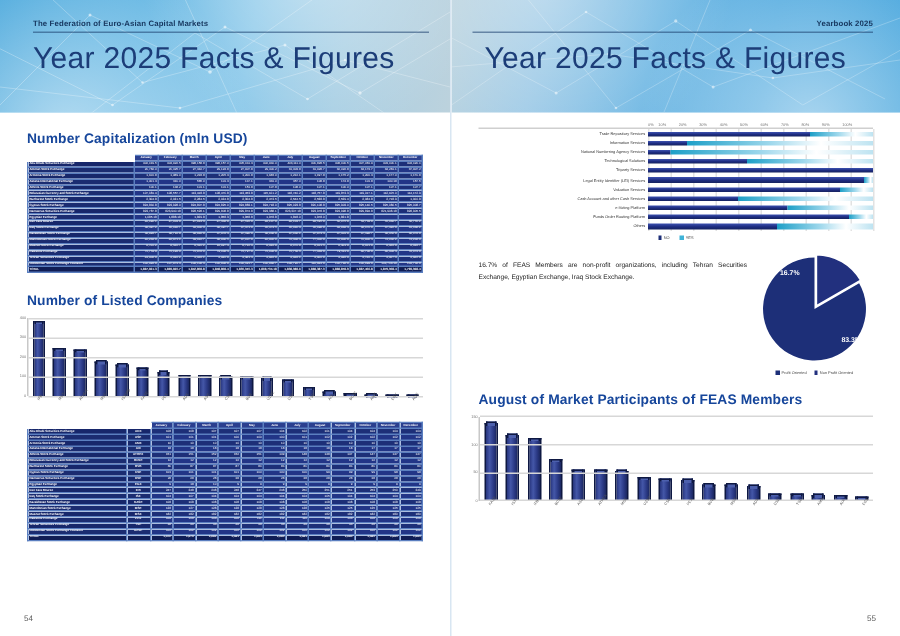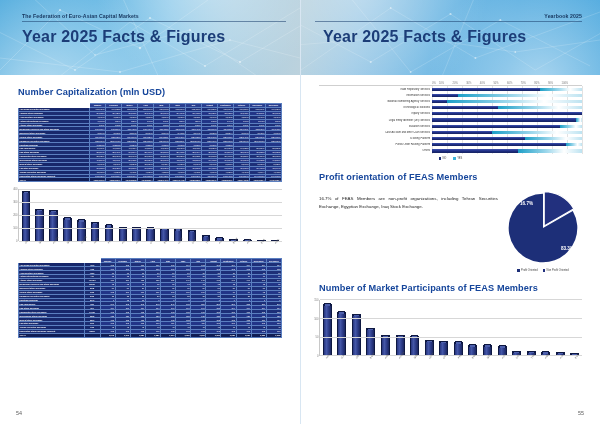--- a/index.html
+++ b/index.html
@@ -31,22 +31,22 @@
   .eyebrow {
     position:absolute; top:13px; font-size:5.2px; font-weight:bold;
     color:#16365e; letter-spacing:.1px; white-space:nowrap;
   }
   .eyebrow.l { left:22px; }
   .eyebrow.r { right:18px; }
   .rule { position:absolute; top:21px; height:1px; background:#1b3f6d; opacity:.55; }
   .rule.l { left:22px; right:14px; }
   .rule.r { left:14px; right:18px; }
   .bigtitle {
-    position:absolute; top:28px; font-size:16px; color:#1c3d78;
-    font-weight:bold; letter-spacing:.2px; white-space:nowrap;
+    position:absolute; top:28px; font-size:20px; color:#1c3d78;
+    font-weight:normal; letter-spacing:.2px; white-space:nowrap;
   }
   .bigtitle.l { left:22px; }
   .bigtitle.r { left:22px; }
 
   
   .section-title {
     font-size:9.2px; font-weight:bold; color:#16469b; letter-spacing:.1px;
   }
   .body { padding:0 18px; position:relative; }
 
@@ -481,20 +481,21 @@
                 <td>1,868,387.0</td>
                 <td>1,868,878.9</td>
                 <td>1,867,406.8</td>
                 <td>1,879,008.4</td>
                 <td>1,769,068.4</td>
               </tr>
             </tbody>
         </table>
       </div>
 
+      <div class="section-title" style="margin-top:13px;">Number of Listed Companies</div>
 
       <div class="colchart" style="margin-top:7px;">
         <div class="cc-plot" id="cc1-plot" style="height:52px;">
           <div class="cc-bars" id="cc1-bars">
               <div class="cc-col">
                 <div class="cc-bar" style="height: 96.25%;"></div>
               </div>
               <div class="cc-col">
                 <div class="cc-bar" style="height: 62%;"></div>
               </div>
@@ -1091,21 +1092,20 @@
                 <div class="hb-yes" style="width: 43%;"></div>
               </div>
             </div>
           </div>
         <div class="hb-legend" id="hb-legend">
             <span><i style="background:#1d2f78"></i>NO</span>
             <span><i style="background:#3fb3d8"></i>YES</span>
           </div>
       </div>
 
-      <div class="section-title" style="margin-top:12px;">Profit orientation of FEAS Members</div>
 
       <div style="display:flex; align-items:flex-start; margin-top:7px;">
         <div style="flex:1; padding-right:6px; padding-top:6px;">
           <div class="para">16.7% of FEAS Members are non-profit organizations, including   Tehran Securities Exchange,         Egyptian Exchange, Iraq Stock Exchange.</div>
         </div>
         <div>
           <div class="pie-wrap">
             <svg class="pie" viewBox="0 0 100 100">
               <path id="pie-major" fill="#1d2f78" d="M 50 50 L 88.15111085123755 28.079855365062397 A 44 44 0 1 1 50 6 Z"></path>
               <path id="pie-minor" fill="#22307e" stroke="#ffffff" stroke-width="1.6" d="M 51.50271987608213 47.403496009240946 L 51.50271987608213 3.4034960092409463 A 44 44 0 0 1 89.65383072731969 25.483351374303343 Z"></path>
@@ -1113,21 +1113,21 @@
             <div class="pie-lab" id="pie-lab-minor" style="left:16px; top:12px;">16.7%</div>
             <div class="pie-lab" id="pie-lab-major" style="right:8px; bottom:16px;">83.3%</div>
           </div>
           <div class="pie-legend" id="pie-legend">
               <span><i style="background:#1d2f78"></i>Profit Oriented</span>
               <span><i style="background:#22307e"></i>Non Profit Oriented</span>
             </div>
         </div>
       </div>
 
-      <div class="section-title" style="margin-top:10px;">Number of Market Participants of FEAS Members</div>
+      <div class="section-title" style="margin-top:10px;">August of Market Participants of FEAS Members</div>
 
       <div class="colchart" style="margin-top:7px;">
         <div class="cc-plot" id="cc2-plot" style="height:56px;">
           <div class="cc-bars" id="cc2-bars">
               <div class="cc-col">
                 <div class="cc-bar" style="height: 93.3333%;"></div>
               </div>
               <div class="cc-col">
                 <div class="cc-bar" style="height: 78.6667%;"></div>
               </div>

